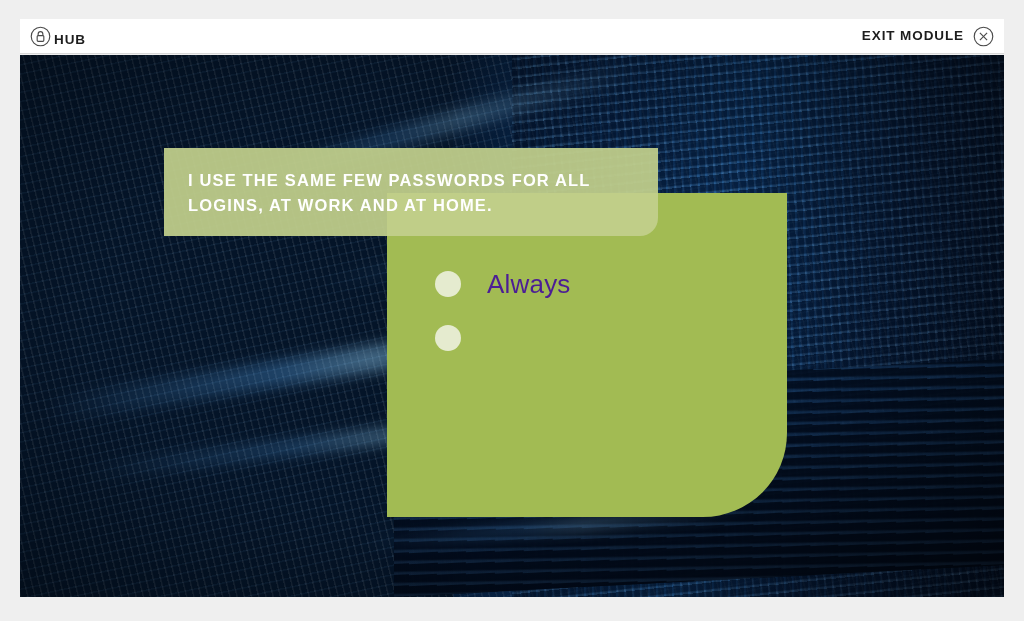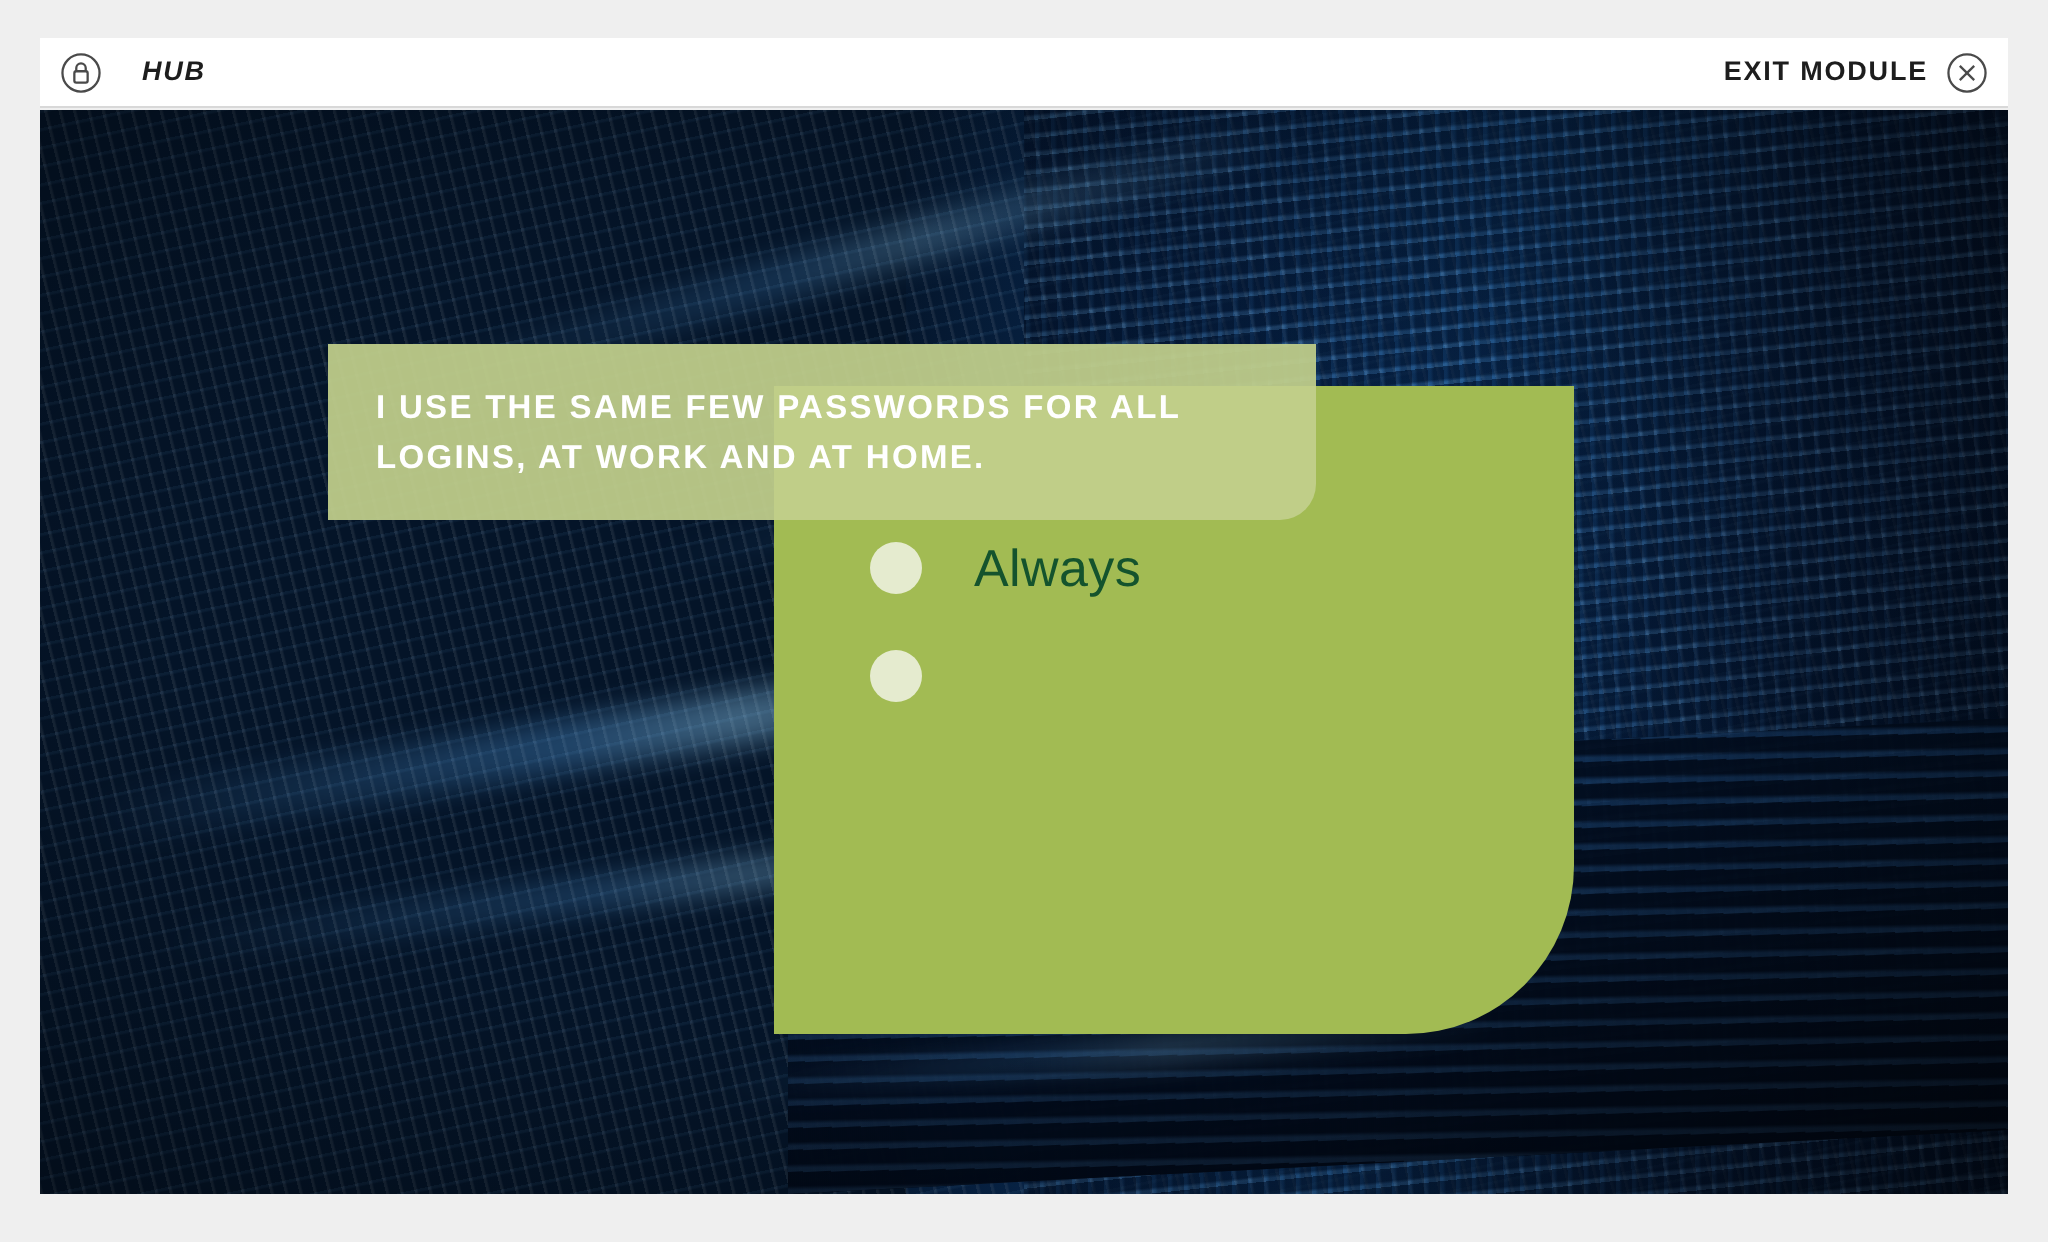--- a/index.html
+++ b/index.html
@@ -30,24 +30,23 @@
     background: #ffffff;
     display: flex;
     align-items: center;
     justify-content: space-between;
     padding: 0 10px 0 10px;
     border-bottom: 1px solid #d8d8d8;
   }
 
   .topbar-left {
     display: flex;
-    align-items: center;
-    gap: 20px;
+    align-items: flex-end;
+    gap: 3px;
     cursor: pointer;
-    font-style: italic;
   }
 
   .hub-label {
     font-size: 13.5px;
     font-weight: bold;
     letter-spacing: 0.9px;
     color: #1d1d1d;
     line-height: 1;
     font-family: "Liberation Sans", sans-serif;
   }
@@ -197,39 +196,38 @@
   .radio {
     width: 26px;
     height: 26px;
     border-radius: 50%;
     background: #e5ebcf;
     flex: 0 0 26px;
   }
 
   .option-label {
     font-size: 26px;
-    color: #14532d;
+    color: #4c1d95;
     font-family: "Liberation Sans", sans-serif;
     font-weight: 400;
     letter-spacing: 0.2px;
     line-height: 1;
   }
 
   
   .question-banner {
     position: absolute;
     left: 144px;   
     top: 93px;     
     width: 494px;
     min-height: 80px;
     background: rgba(194, 208, 140, 0.93);
     border-radius: 0 0 18px 0;
     z-index: 3;
     padding: 20px 16px 18px 24px;
-    margin-top: 24px;
   }
 
   .question-text {
     font-size: 16.5px;
     font-weight: bold;
     letter-spacing: 1.15px;
     line-height: 1.52;
     color: #ffffff;
     text-transform: uppercase;
     font-family: "Liberation Sans", sans-serif;

